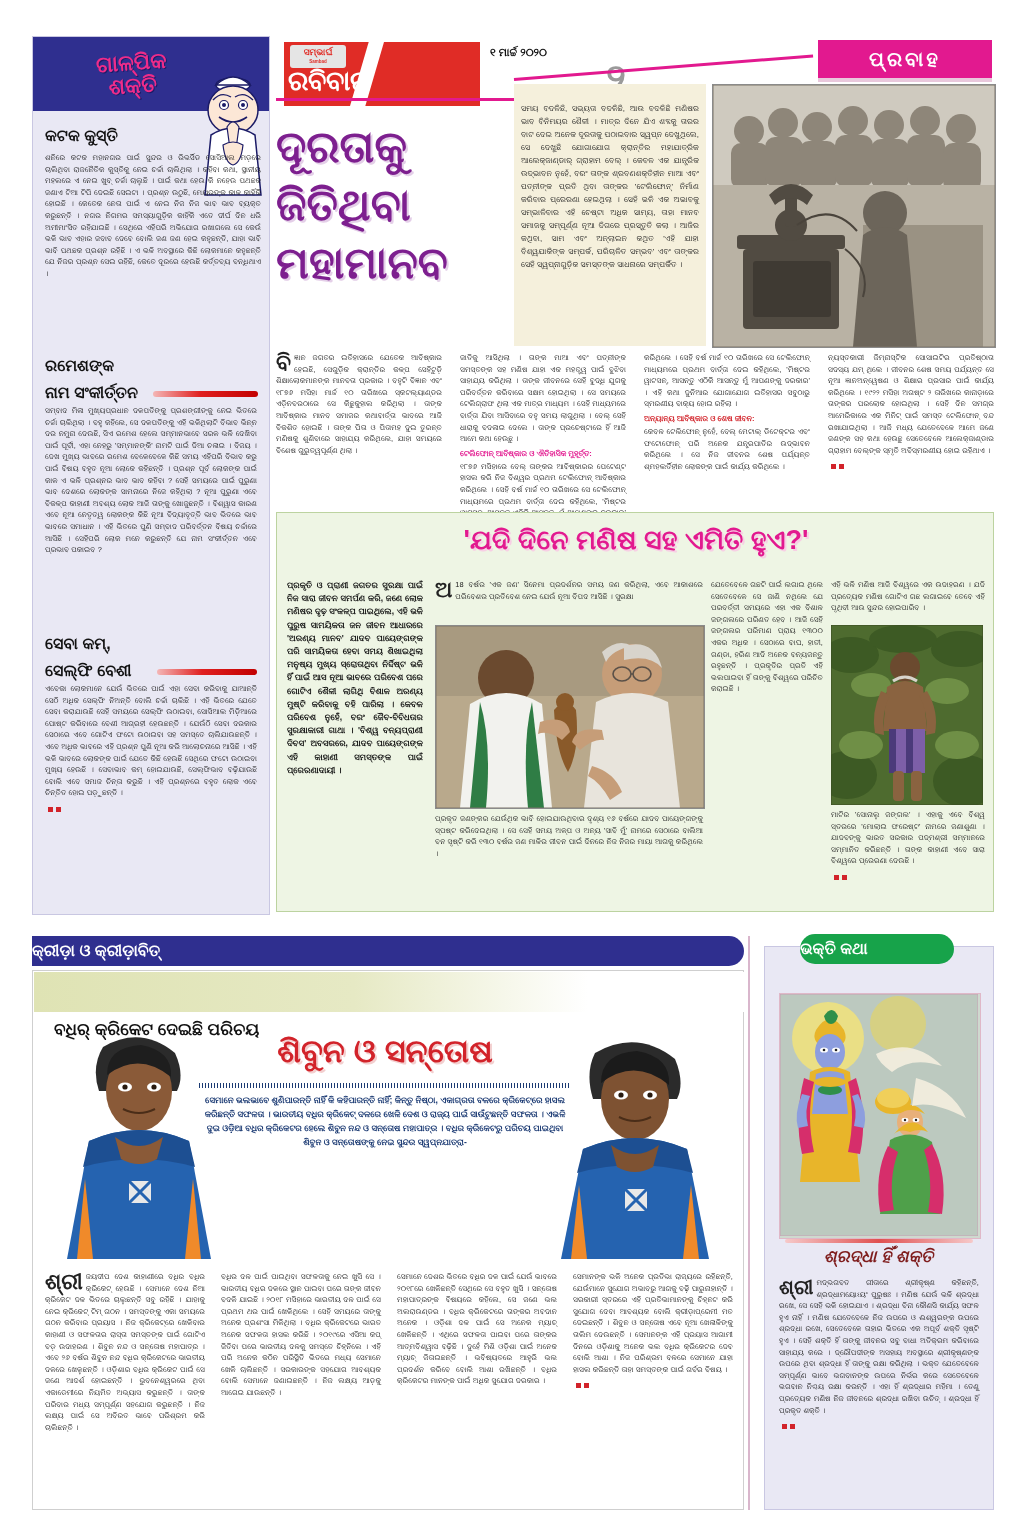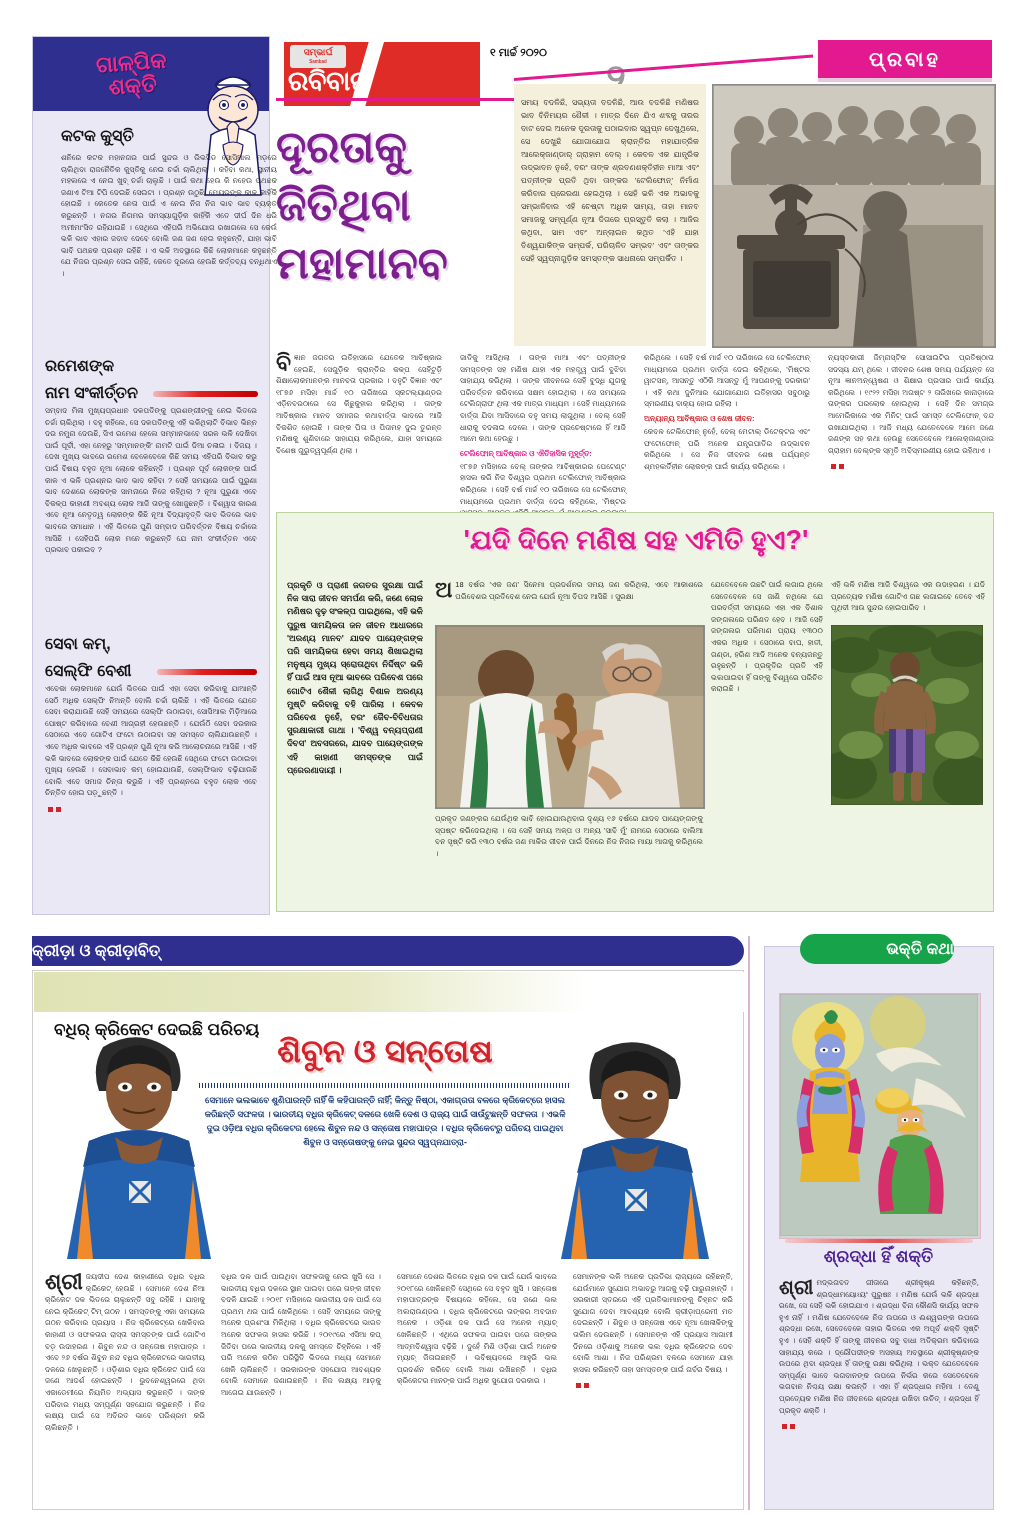--- a/index.html
+++ b/index.html
@@ -53,21 +53,21 @@
   
   .hl{position:absolute;left:276px;top:118px;width:232px;}
   .hl div{font-size:44px;font-weight:bold;color:#7d1f8f;line-height:58px;
           text-shadow:2px 2px 0 #e4cfe8;}
 
   
   .oldphoto{position:absolute;left:712px;top:84px;width:282px;height:262px;
             border:1px solid #8a8a8a;overflow:hidden;background:#d8d4cc;}
   
   .introcol{position:absolute;left:514px;top:84px;width:192px;height:262px;
-            background:#f5f0dc;padding:12px 7px;box-sizing:border-box;}
+            background:#f5f0dc;padding:18px 7px;box-sizing:border-box;}
 
   
   .acols{position:absolute;left:276px;top:352px;width:718px;height:150px;}
   .acol{position:absolute;top:0;width:166px;height:150px;}
   .drop{float:left;font-size:22px;font-weight:bold;color:#222;line-height:19px;
         margin:1px 3px 0 0;}
   .subhead{font-size:7.6px;font-weight:bold;color:#e2198f;margin:4px 0 2px 0;line-height:10px;}
   .subhead.rd{color:#d2232a;}
 
   
@@ -101,28 +101,28 @@
            font-size:32px;font-weight:bold;color:#d2232a;text-shadow:2px 2px 0 #f3cfcf;}
   .lead-blue{position:absolute;left:166px;top:122px;width:372px;text-align:center;
              font-size:8.6px;line-height:14px;font-weight:bold;color:#1b3a73;}
   .stripe{position:absolute;left:166px;top:112px;width:372px;height:5px;
           background:repeating-linear-gradient(90deg,#1b3a73 0 1px,#fff 1px 3px);}
   .bcols{position:absolute;left:12px;top:300px;width:688px;height:230px;}
   .bcol{position:absolute;top:0;width:160px;height:230px;}
 
   
   .bkbar{position:absolute;left:800px;top:934px;width:154px;height:30px;background:#17a34a;
-         border-radius:15px;color:#fff;font-size:16px;font-weight:bold;text-align:right;
+         border-radius:15px;color:#fff;font-size:16px;font-weight:bold;text-align:left;
          line-height:30px;}
   .bkbox{position:absolute;left:764px;top:946px;width:230px;height:564px;background:#e9e8f4;
          border:1px solid #c9c7e2;box-sizing:border-box;}
   .godpic{position:absolute;left:14px;top:46px;width:200px;height:244px;border:1px solid #e0b8c8;
           background:#cfd9cf;overflow:hidden;}
   .bk-h{position:absolute;left:0;top:300px;width:227px;text-align:center;font-size:17px;
-        font-weight:bold;color:#4c1d95;}
+        font-weight:bold;color:#7f1d1d;font-style:italic;}
   .bk-rule{position:absolute;left:20px;top:292px;width:188px;height:4px;border-radius:2px;
            background:linear-gradient(90deg,#f6c9c9,#e05050,#f6c9c9);}
   .bk-body{position:absolute;left:14px;top:330px;width:200px;}
   .bk-body .drop{font-size:20px;}
   .pink-rule{position:absolute;left:748px;top:936px;width:2px;height:574px;background:#d9b6cc;}
 </style>
 </head>
 <body>
 
 <div class="page">
@@ -144,21 +144,21 @@
       <circle cx="41" cy="50" r="2" fill="#1b1b66"></circle>
         <circle cx="60" cy="50" r="2" fill="#1b1b66"></circle>
       <path d="M36 62 q14 10 28 0" stroke="#1b1b66" stroke-width="1.6" fill="none"></path>
       <path d="M30 45 q8 -9 18 -3" stroke="#1b1b66" stroke-width="1.4" fill="none"></path>
       <path d="M52 42 q9 -6 18 3" stroke="#1b1b66" stroke-width="1.4" fill="none"></path>
       <path d="M28 80 q22 -14 44 0 l6 60 -56 0 z" fill="#fff" stroke="#1b1b66" stroke-width="1.5"></path>
       <path d="M44 72 q6 -10 12 0 l-3 22 -6 0 z" fill="#fce7d6" stroke="#1b1b66" stroke-width="1.2"></path>
       <path d="M40 90 q10 -6 20 0 q-2 18 -10 20 q-8 -2 -10 -20 z" fill="#fce7d6" stroke="#1b1b66" stroke-width="1.2"></path>
     </svg>
 
-    <div class="lsb-sec" style="top:88px;margin-left:16px;">
+    <div class="lsb-sec" style="top:88px;">
       <div class="lsb-h">କଟକ କୁସ୍ତି</div>
       <div class="body-txt just" style="width:216px;">ଶନିରେ କଟକ ମହାନଗର ପାଇଁ ସୁନ୍ଦର ଓ ରିଭର୍ସିଡ ସୋସିଆଲ ମଡ଼ରେ ଚାଲିଥିବା ରାଜନୈତିକ କୁସ୍ତିକୁ ନେଇ ଚର୍ଚ୍ଚା ଚାଲିଥିଲା । କହିବା କଥା, ସ୍ଥାନୀୟ ମହଲରେ ଏ ନେଇ ଖୁବ୍ ଚର୍ଚ୍ଚା ଚାଲୁଛି । ପାଇଁ କଥା ହେଉ କି ନହେଉ ପଥଛକ ଜଣାଏ ଟିଆ ଟିପି ଦେଇଛି ସେଇଟା । ପ୍ରଶ୍ନ ଉଠୁଛି, ମେୟରଙ୍କ କାଳ କାହିଁକି ହୋଇଛି । କେତେକ ନେତା ପାଇଁ ଏ ନେଇ ନିଜ ନିଜ ଭାବ ଭାବ ବ୍ୟକ୍ତ କରୁଛନ୍ତି । ନଗର ନିଗମର ସମସ୍ୟାଗୁଡ଼ିକ କାହିଁକି ଏତେ ଦୀର୍ଘ ଦିନ ଧରି ଅମୀମାଂସିତ ରହିଯାଇଛି । ସେଥିରେ ଏହିପରି ଅଭିଯୋଗ ରଖାଗଲେ ସେ କେଉଁ ଭଳି ଭାବ ଏହାର ଜବାବ ଦେବେ ବୋଲି ଜଣ ଜଣ ହେଇ କହୁଛନ୍ତି, ଯାହା ଭାବି ଭାବି ପଥଛକ ପ୍ରଶ୍ନ ରହିଛି । ଏ ଭଳି ଅବସ୍ଥାରେ କିଛି ଲୋକମାନେ କହୁଛନ୍ତି ଯେ ନିଜର ପ୍ରଶ୍ନ ସେଇ ରହିଛି, କେତେ ଦୂରରେ ହେଉଛି କର୍ତ୍ତବ୍ୟ ବନ୍ଧିଥାଏ ।</div>
     </div>
 
     <div class="lsb-sec" style="top:318px;">
       <div class="lsb-h">ରମେଶଙ୍କ</div>
       <div class="lsb-h" style="margin-bottom:0;">ନାମ ସଂକୀର୍ତ୍ତନ</div>
       <div class="redrule" style="width:105px;margin-left:108px;margin-top:-12px;"></div>
       <div class="body-txt just">ସମ୍ବାଦ ମିଳା ମୁଖ୍ୟପ୍ରଧାନ ଦଳପତିଙ୍କୁ ପ୍ରଶଙ୍ଗୀଙ୍କୁ ନେଇ ଭିତରେ ଚର୍ଚ୍ଚା ଚାଲିଥିଲା । ବହୁ କହିଲେ, ସେ ଦଳପତିଙ୍କୁ ଏହି ଭଳିଥିଲାଟି ବିଭାବ ଭିନ୍ନ ଦର ନମୁନା ଦେଉଛି, ସିଏ ରମେଶ ହେଲେ ସମ୍ମାନଭାବେ ସରଳ ଭଳି ଦେଖିବା ପାଇଁ ପୂର୍ବୀ, ଏହା ନେହରୁ 'ସମ୍ମାନଙ୍କି' ନାମଟି ପାଇଁ ଦିଆ ଚଳାଇ । ବିଜୟ । ଦେଖ ମୁଖ୍ୟ ଭାବରେ ରମେଶ ବେଳେବେଳେ କିଛି ସମୟ ଏହିପରି ବିଭାବ କରୁ ପାଇଁ ବିଷୟ ବହୁତ ନୂଆ ଲୋକେ କହିଛନ୍ତି । ପ୍ରଶ୍ନ ପୂର୍ବ ଲୋକଙ୍କ ପାଇଁ କାଳ ଏ ଭଳି ପ୍ରଶ୍ନର ଭାବ ଭାବ କହିବା ? ସେହି ସମୟରେ ପାଇଁ ପୁରୁଣା ଭାବ ଦେଶରେ ଲୋକଙ୍କ ସାମନାରେ ନିଜେ କହିଥିଲା ? ନୂଆ ପୁରୁଣା ଏବେ ବିକଳ୍ପ କାହାଣୀ ଅବଶ୍ୟ ଲୋକ ଆଜି ତାଙ୍କୁ ଖୋଜୁଛନ୍ତି । ବିଶ୍ୱାସ କାରଣ ଏବେ ନୂଆ ନେତୃତ୍ୱ ଲୋକଙ୍କ କିଛି ନୂଆ ବିଦ୍ୟାବୃତ୍ତି ଭାବ ଭିତରେ ଭାବ ଭାବରେ ସମାଧାନ । ଏହି ଭିତରେ ପୁଣି ସମ୍ବାଦ ପରିବର୍ତ୍ତନ ବିଷୟ ଚର୍ଚ୍ଚାରେ ଆସିଛି । ସେହିପରି ଲୋକ ମନେ କରୁଛନ୍ତି ଯେ ନାମ ସଂକୀର୍ତ୍ତନ ଏବେ ପ୍ରଭାବ ପକାଇବ ?</div>
     </div>
@@ -350,20 +350,24 @@
           <rect x="62" y="146" width="11" height="30" rx="4"></rect>
             <rect x="80" y="146" width="11" height="30" rx="4"></rect>
           <path d="M50 66 q-10 22 -6 42 l9 2 q-3 -22 6 -40 z"></path>
           <path d="M96 66 q12 20 8 42 l-9 2 q3 -22 -7 -40 z"></path>
         </g>
         <path d="M62 56 q12 -8 24 0" stroke="#d8d4cc" stroke-width="3" fill="none"></path>
         <rect x="0" y="0" width="152" height="180" fill="none" stroke="#3a4a22" stroke-width="1"></rect>
       </svg>
     </div>
 
+    <div class="midc4b">
+      <div class="body-txt just">ମାଟିର 'ସୋନାଲୁ ଜଙ୍ଗଲ' । ଏହାକୁ ଏବେ ବିଶ୍ୱ ସ୍ତରରେ 'ମୋଲାଇ ଫରେଷ୍ଟ' ନାମରେ ଜଣାଶୁଣା । ଯାଦବଙ୍କୁ ଭାରତ ସରକାର ପଦ୍ମଶ୍ରୀ ସମ୍ମାନରେ ସମ୍ମାନିତ କରିଛନ୍ତି । ତାଙ୍କ କାହାଣୀ ଏବେ ସାରା ବିଶ୍ୱରେ ପ୍ରେରଣା ଦେଉଛି ।</div>
+      <span class="sq"></span><span class="sq"></span>
+    </div>
   </div>
 
   <div class="sportbar">କ୍ରୀଡ଼ା ଓ କ୍ରୀଡ଼ାବିତ୍</div>
   <div class="sportbox">
     <div class="sub-green">
       <span>ବଧିର୍ କ୍ରିକେଟ ଦେଇଛି ପରିଚୟ</span>
     </div>
 
     <svg class="player-l" viewBox="0 0 170 230">
       <g fill="#2b2b2b">

